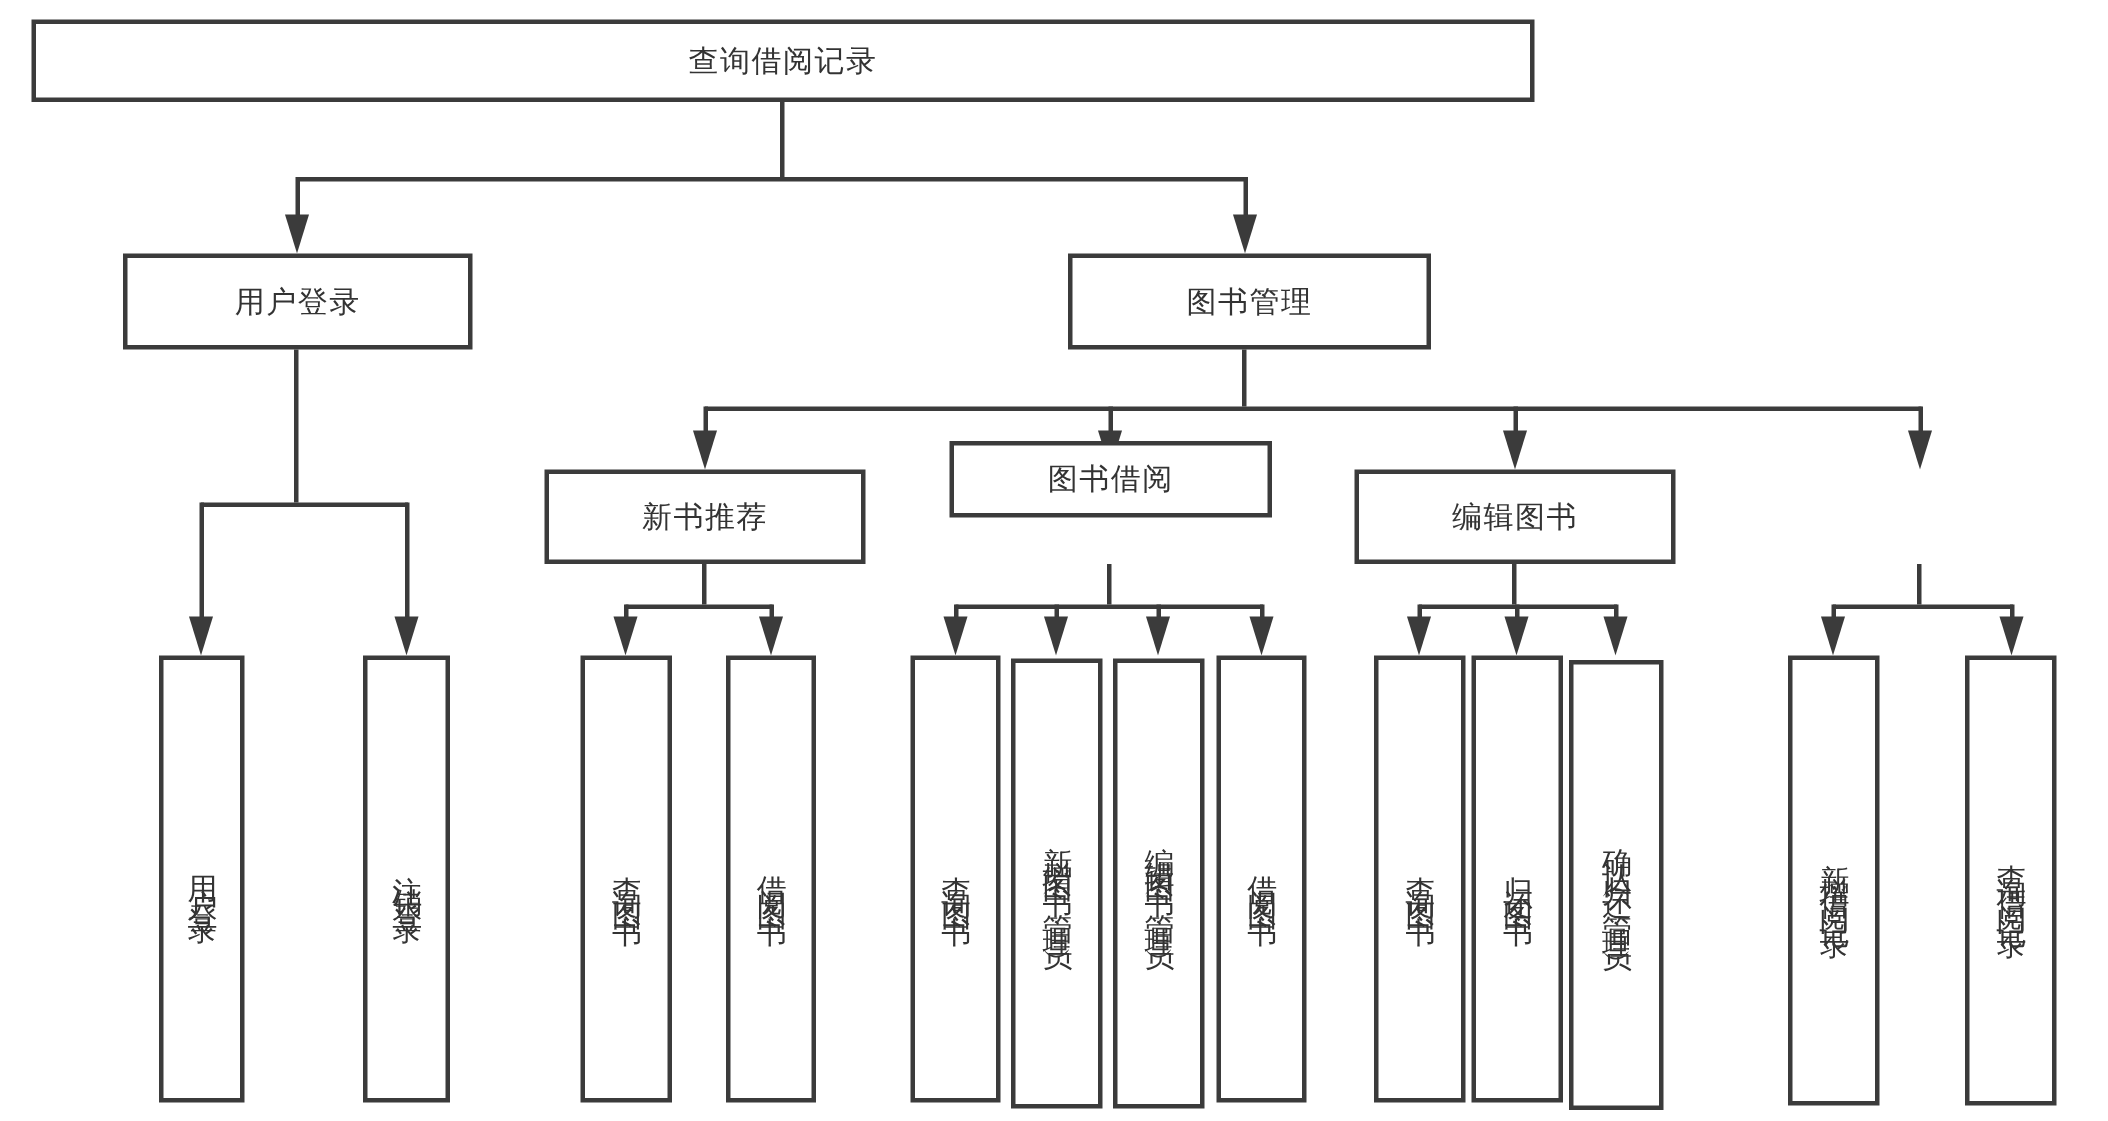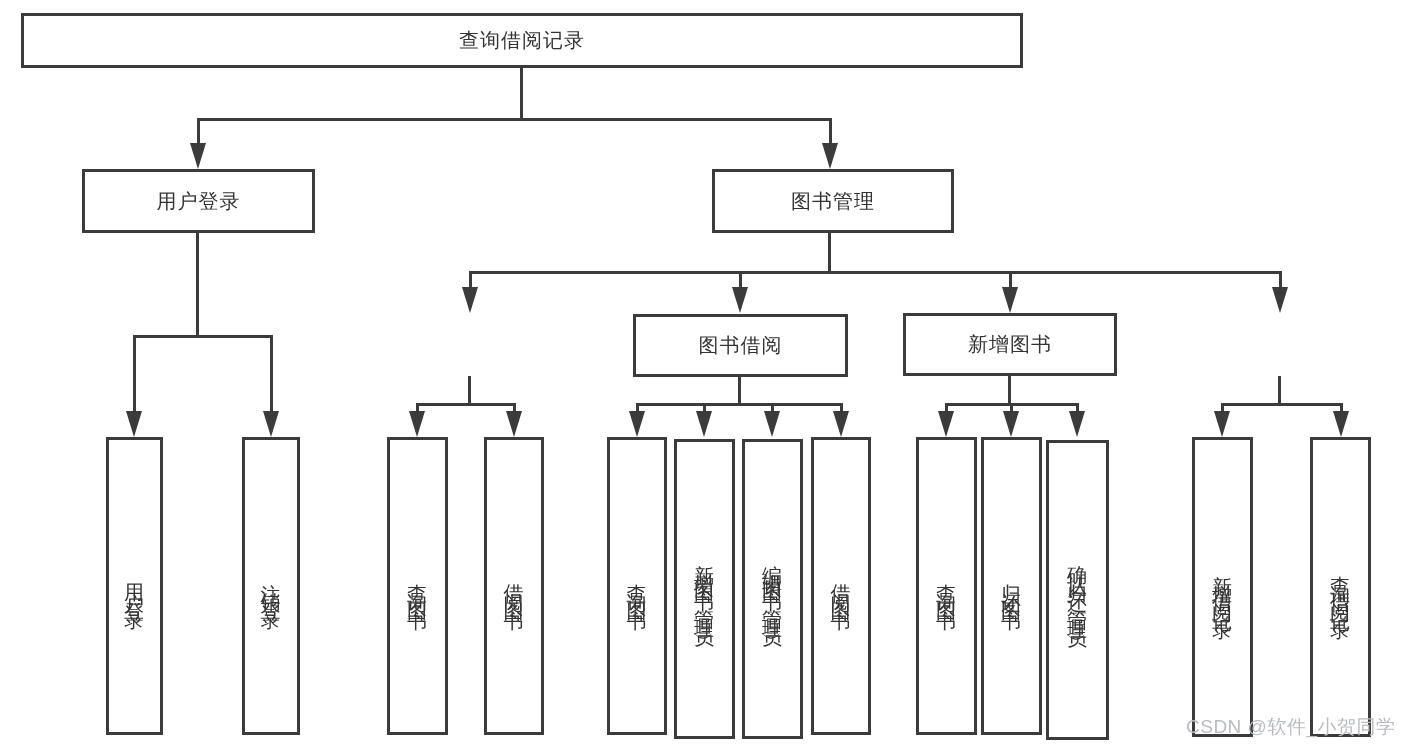--- a/index.html
+++ b/index.html
@@ -84,25 +84,28 @@
   <div class="hline" style="left:470px; top:271px; width:811px;"></div>
   <div class="vline" style="left:469px; top:271px; height:17px;"></div>
   <div class="ahead" style="left:462px; top:287px;"></div>
   <div class="vline" style="left:739px; top:271px; height:17px;"></div>
   <div class="ahead" style="left:732px; top:287px;"></div>
   <div class="vline" style="left:1009px; top:271px; height:17px;"></div>
   <div class="ahead" style="left:1002px; top:287px;"></div>
   <div class="vline" style="left:1279px; top:271px; height:17px;"></div>
   <div class="ahead" style="left:1272px; top:287px;"></div>
 
-  <div class="box-h" style="left:633px; top:314px; width:215px; height:63px;">
+  <div class="box-h" style="left:363px; top:313px; width:214px; height:63px;">
+    <span>新书推荐</span>
+  </div>
+  <div class="box-h" style="left:633px; top:294px; width:215px; height:51px;">
     <span>图书借阅</span>
   </div>
   <div class="box-h" style="left:903px; top:313px; width:214px; height:63px;">
-    <span>新增图书</span>
+    <span>编辑图书</span>
   </div>
 
   <div class="vline" style="left:468px; top:376px; height:27px;"></div>
   <div class="vline" style="left:738px; top:376px; height:27px;"></div>
   <div class="vline" style="left:1008px; top:376px; height:27px;"></div>
   <div class="vline" style="left:1278px; top:376px; height:27px;"></div>
 
   <div class="hline" style="left:417px; top:403px; width:98px;"></div>
   <div class="hline" style="left:637px; top:403px; width:205px;"></div>
   <div class="hline" style="left:946px; top:403px; width:132px;"></div>
@@ -171,15 +174,14 @@
     <span class="vtext">确认归还（管理员）</span>
   </div>
 
   <div class="box-v" style="left:1192px; top:437px; width:61px; height:300px;">
     <span class="vtext">新增借阅记录</span>
   </div>
   <div class="box-v" style="left:1310px; top:437px; width:61px; height:300px;">
     <span class="vtext">查询借阅记录</span>
   </div>
 
-  <div class="watermark">CSDN @软件_小贺同学</div>
 
 </div>
 
 </body></html>

